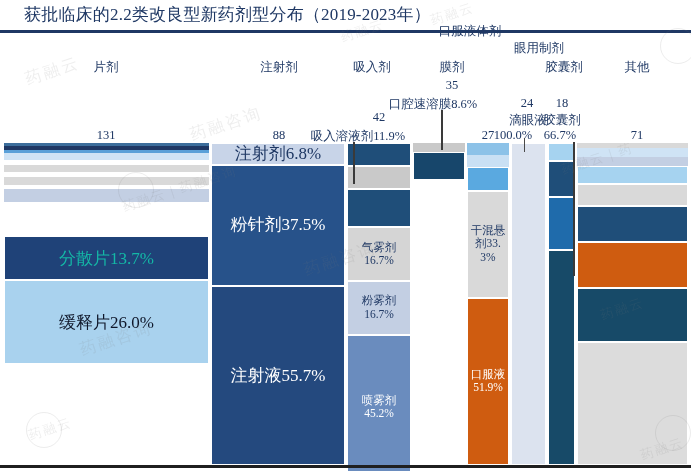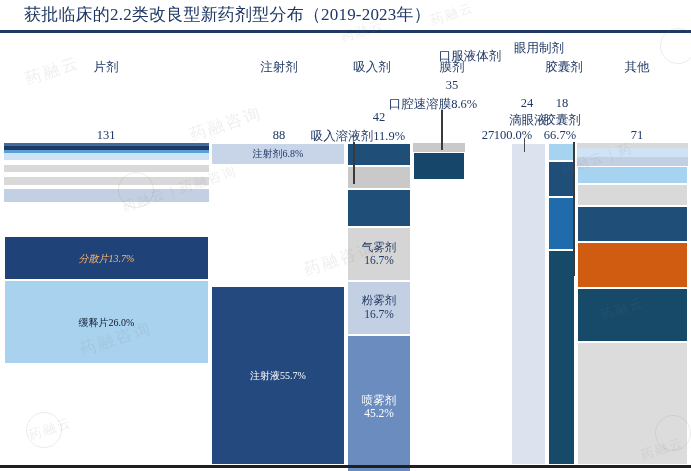--- a/index.html
+++ b/index.html
@@ -80,21 +80,21 @@
     display:flex;
     align-items:center;
     justify-content:center;
     overflow:hidden;
     text-align:center;
     line-height:1.15;
   }
   .seg span{
     display:block;
     padding:0 2px;
-    font-size:10px;
+    font-size:17px;
     font-family:"Liberation Serif","DejaVu Serif",serif;
   }
   .seg.narrow span{font-size:11.5px;}
   .seg.vnarrow span{font-size:11.5px;word-break:break-all;line-height:1.2;}
   
   .axis{
     position:absolute;left:0;top:465px;width:691px;height:2.5px;
     background:#1f1f1f;
   }
   
@@ -115,21 +115,21 @@
 <body>
 
 <div class="title">获批临床的2.2类改良型新药剂型分布（2019-2023年）</div>
 <div class="title-rule"></div>
 
 <div id="headers">
     <div class="hdr" style="left: 46px; top: 59px; width: 120px;">片剂</div>
     <div class="hdr" style="left: 219px; top: 59px; width: 120px;">注射剂</div>
     <div class="hdr" style="left: 312px; top: 59px; width: 120px;">吸入剂</div>
     <div class="hdr" style="left: 392px; top: 59px; width: 120px;">膜剂</div>
-    <div class="hdr" style="left: 410px; top: 48px; width: 120px;">口服液体剂</div>
+    <div class="hdr" style="left: 410px; top: 23px; width: 120px;">口服液体剂</div>
     <div class="hdr" style="left: 479px; top: 40px; width: 120px;">眼用制剂</div>
     <div class="hdr" style="left: 504px; top: 59px; width: 120px;">胶囊剂</div>
     <div class="hdr" style="left: 577px; top: 59px; width: 120px;">其他</div>
   </div>
 <div id="numlabels">
     <div class="numlbl" style="left: 46px; top: 128px; width: 120px;">131</div>
     <div class="numlbl" style="left: 219px; top: 128px; width: 120px;">88</div>
     <div class="numlbl" style="left: 319px; top: 110px; width: 120px;">42</div>
     <div class="numlbl" style="left: 298px; top: 128px; width: 120px;">吸入溶液剂11.9%</div>
     <div class="numlbl" style="left: 392px; top: 78px; width: 120px;">35</div>
@@ -151,29 +151,32 @@
       <div class="seg" style="top: 7.084px; height: 2.576px; background: rgb(90, 160, 216); border: none;"></div>
       <div class="seg" style="top: 9.66px; height: 7.406px; background: rgb(207, 227, 245); border: none;"></div>
       <div class="seg" style="top: 17.066px; height: 4.83px; background: rgb(255, 255, 255); border: none;"></div>
       <div class="seg" style="top: 21.896px; height: 7.406px; background: rgb(217, 217, 217); border: none;"></div>
       <div class="seg" style="top: 29.302px; height: 4.83px; background: rgb(255, 255, 255); border: none;"></div>
       <div class="seg" style="top: 34.132px; height: 7.406px; background: rgb(217, 217, 217); border: none;"></div>
       <div class="seg" style="top: 41.538px; height: 4.83px; background: rgb(255, 255, 255); border: none;"></div>
       <div class="seg" style="top: 46.368px; height: 12.236px; background: rgb(195, 207, 227); border: none;"></div>
       <div class="seg" style="top: 58.604px; height: 5.152px; background: rgb(255, 255, 255); border: none;"></div>
       <div class="seg" style="top: 93.38px; height: 44.114px; background: rgb(31, 66, 120);">
-        <span style="color: #fdba74; font-style: italic;">分散片13.7%</span>
+        <span style="color: #14b8a6;">分散片13.7%</span>
       </div>
       <div class="seg" style="top: 137.494px; height: 83.72px; background: rgb(169, 210, 238);">
         <span style="color: #0f172a; text-align: center;">缓释片26.0%</span>
       </div>
     </div>
     <div class="col" style="left: 211px; width: 134px;">
       <div class="seg" style="top: 0px; height: 21.896px; background: rgb(200, 212, 232);">
         <span style="color: rgb(31, 56, 100);">注射剂6.8%</span>
+      </div>
+      <div class="seg" style="top: 21.896px; height: 120.75px; background: rgb(39, 82, 138);">
+        <span style="color: rgb(255, 255, 255);">粉针剂37.5%</span>
       </div>
       <div class="seg" style="top: 142.646px; height: 179.354px; background: rgb(36, 73, 126);">
         <span style="color: rgb(255, 255, 255);">注射液55.7%</span>
       </div>
     </div>
     <div class="col" style="left: 347px; width: 64px;">
       <div class="seg narrow" style="top: 0px; height: 22.862px; background: rgb(31, 78, 121);"></div>
       <div class="seg narrow" style="top: 22.862px; height: 22.862px; background: rgb(201, 201, 201);"></div>
       <div class="seg narrow" style="top: 45.724px; height: 38.318px; background: rgb(31, 78, 121);"></div>
       <div class="seg narrow" style="top: 84.042px; height: 53.774px; background: rgb(213, 213, 213);">
@@ -182,20 +185,31 @@
       <div class="seg narrow" style="top: 137.816px; height: 53.774px; background: rgb(195, 207, 227);">
         <span style="color: rgb(31, 56, 100);">粉雾剂16.7%</span>
       </div>
       <div class="seg narrow" style="top: 191.59px; height: 145.544px; background: rgb(106, 140, 190);">
         <span style="color: rgb(255, 255, 255);">喷雾剂45.2%</span>
       </div>
     </div>
     <div class="col" style="left: 413px; width: 52px;">
       <div class="seg vnarrow" style="top: 0px; height: 9.338px; background: rgb(201, 201, 201); border: none;"></div>
       <div class="seg vnarrow" style="top: 9.338px; height: 27.692px; background: rgb(23, 70, 107);"></div>
+    </div>
+    <div class="col" style="left: 467px; width: 42px;">
+      <div class="seg vnarrow" style="top: 0px; height: 11.914px; background: rgb(140, 194, 232); border: none;"></div>
+      <div class="seg vnarrow" style="top: 11.914px; height: 11.914px; background: rgb(201, 224, 244); border: none;"></div>
+      <div class="seg vnarrow" style="top: 23.828px; height: 23.828px; background: rgb(90, 169, 224);"></div>
+      <div class="seg vnarrow" style="top: 47.656px; height: 107.226px; background: rgb(217, 217, 217);">
+        <span style="color: rgb(31, 56, 100);">干混悬剂33.3%</span>
+      </div>
+      <div class="seg vnarrow" style="top: 154.882px; height: 167.118px; background: rgb(207, 92, 16);">
+        <span style="color: rgb(255, 255, 255);">口服液51.9%</span>
+      </div>
     </div>
     <div class="col" style="left: 511px; width: 35px;">
       <div class="seg vnarrow" style="top: 0px; height: 322px; background: rgb(220, 227, 239);"></div>
     </div>
     <div class="col" style="left: 548px; width: 27px;">
       <div class="seg vnarrow" style="top: 0px; height: 18.032px; background: rgb(166, 211, 240);"></div>
       <div class="seg vnarrow" style="top: 18.032px; height: 35.742px; background: rgb(31, 78, 121);"></div>
       <div class="seg vnarrow" style="top: 53.774px; height: 53.452px; background: rgb(31, 107, 171);"></div>
       <div class="seg vnarrow" style="top: 107.226px; height: 214.774px; background: rgb(23, 74, 104);"></div>
     </div>

